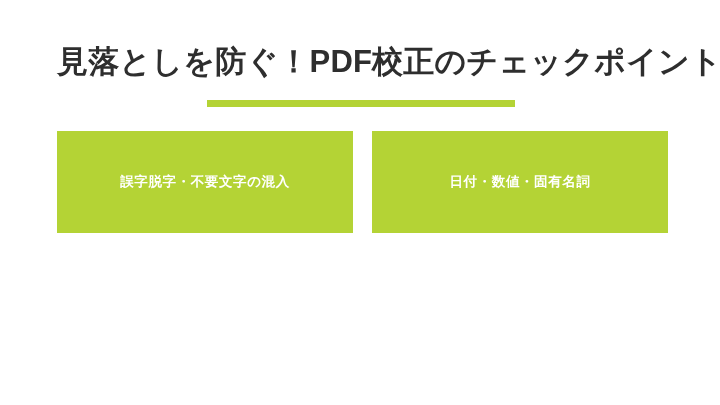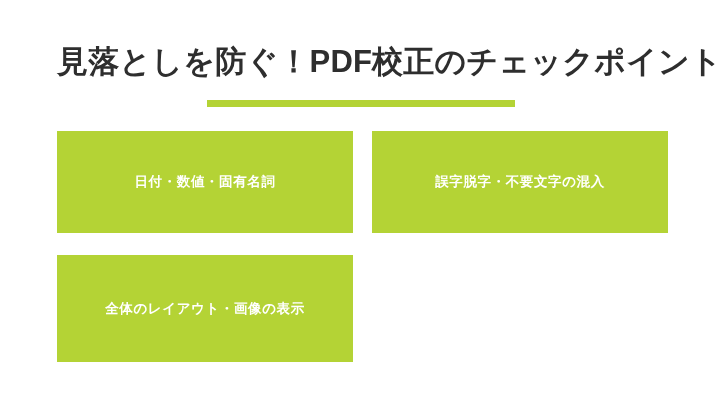--- a/index.html
+++ b/index.html
@@ -88,27 +88,24 @@
 
   <div class="title-block">
     <h1 class="slide-title">見落としを防ぐ！PDF校正のチェックポイント</h1>
   </div>
 
   <div class="title-rule"></div>
 
   <div class="card-grid">
 
     <div class="card row-1">
+      <span class="card-label">誤字脱字・不要文字の混入</span>
+    </div>
+
+    <div class="card row-1">
       <span class="card-label">日付・数値・固有名詞</span>
     </div>
 
-    <div class="card row-1">
-      <span class="card-label">誤字脱字・不要文字の混入</span>
-    </div>
-
-    <div class="card row-2">
-      <span class="card-label">全体のレイアウト・画像の表示</span>
-    </div>
 
 
   </div>
 
 </div>
 
 </body></html>

